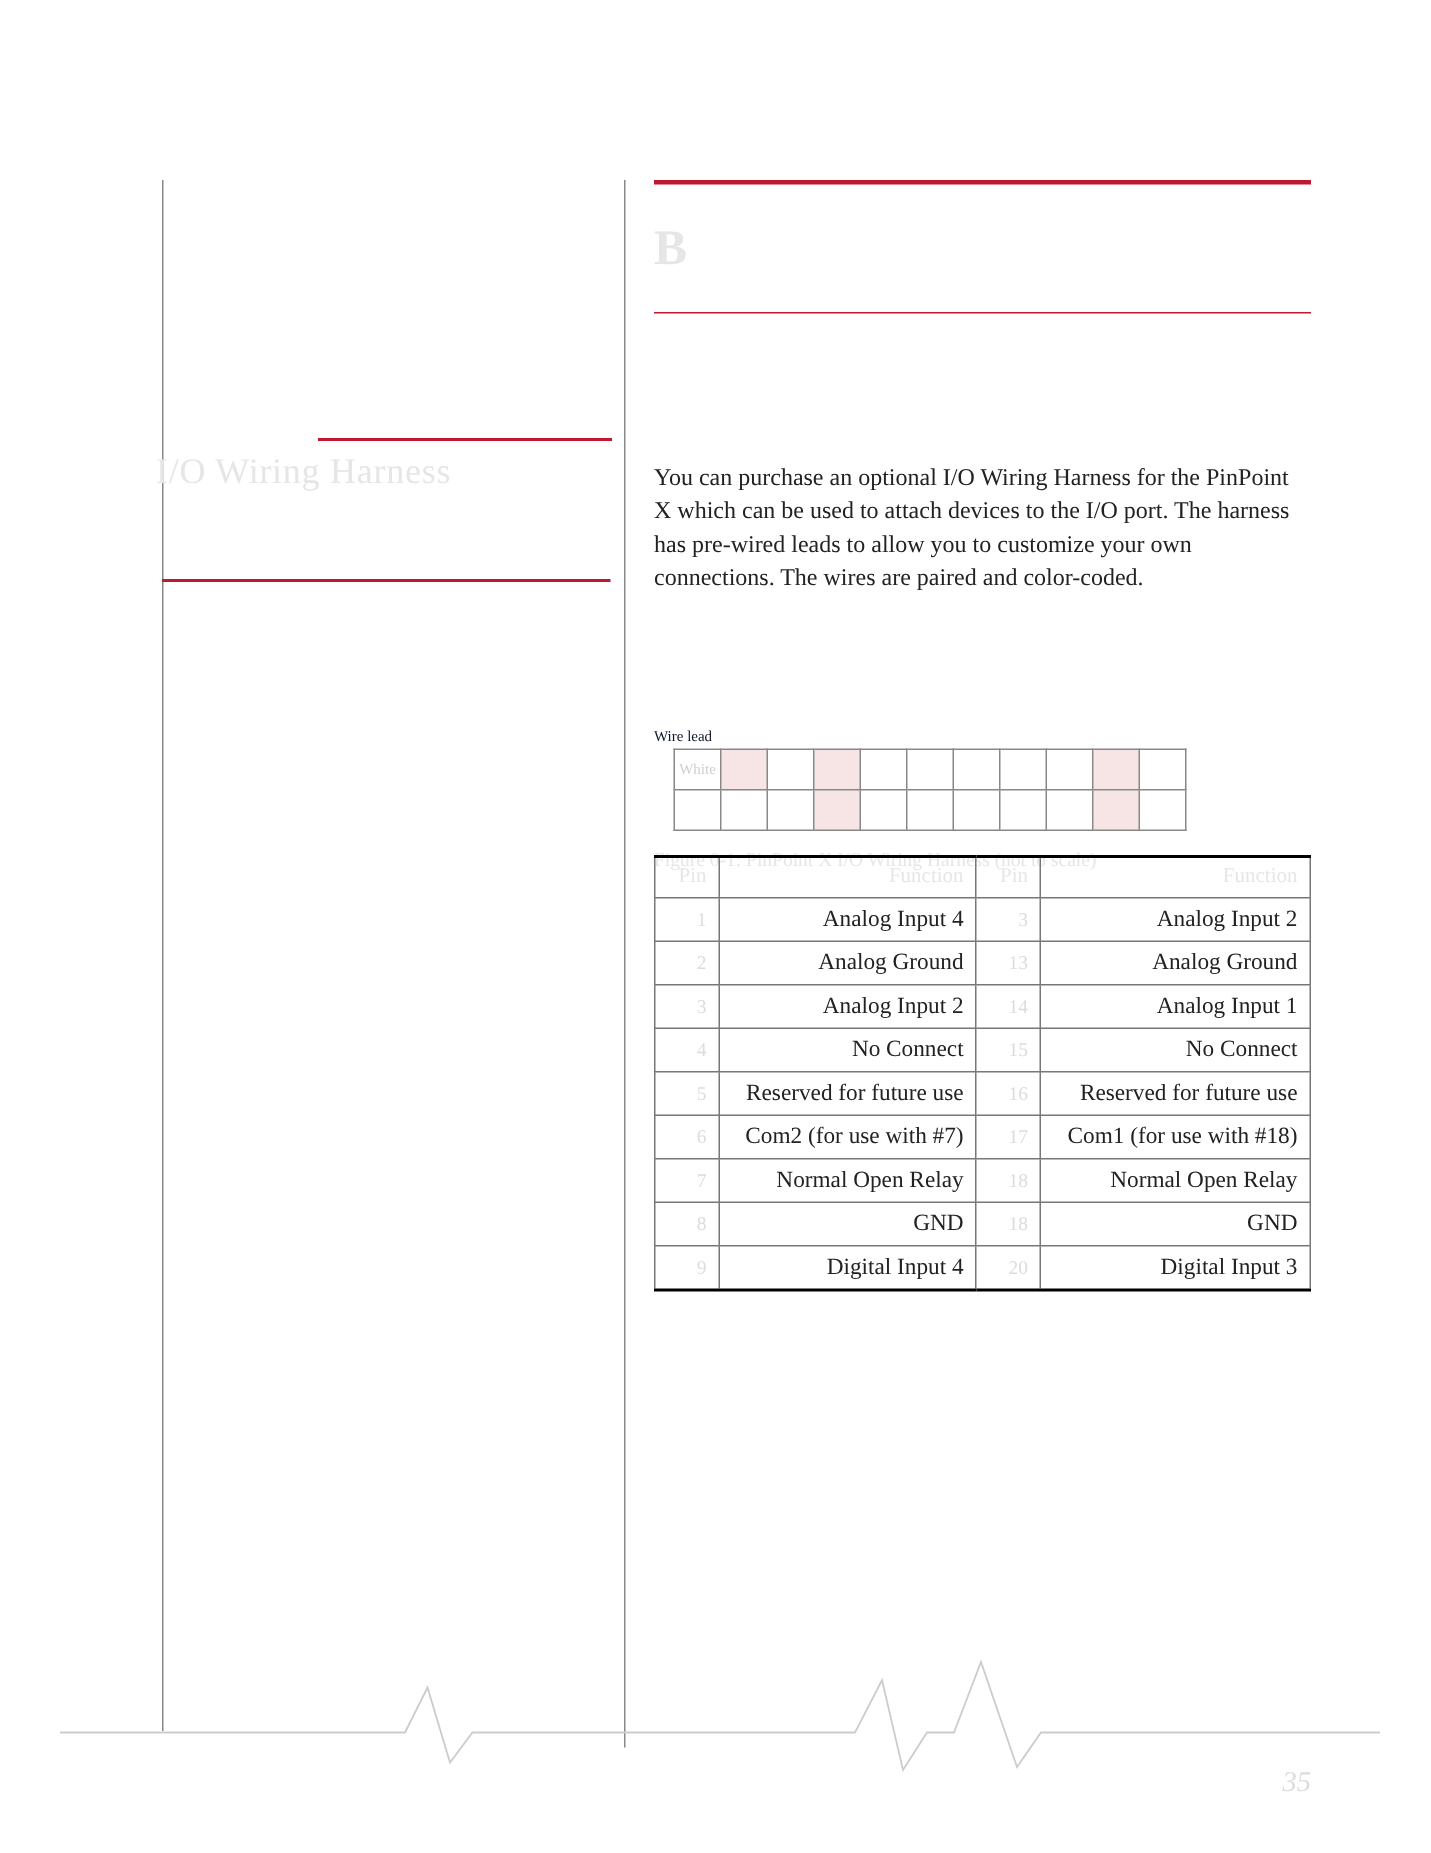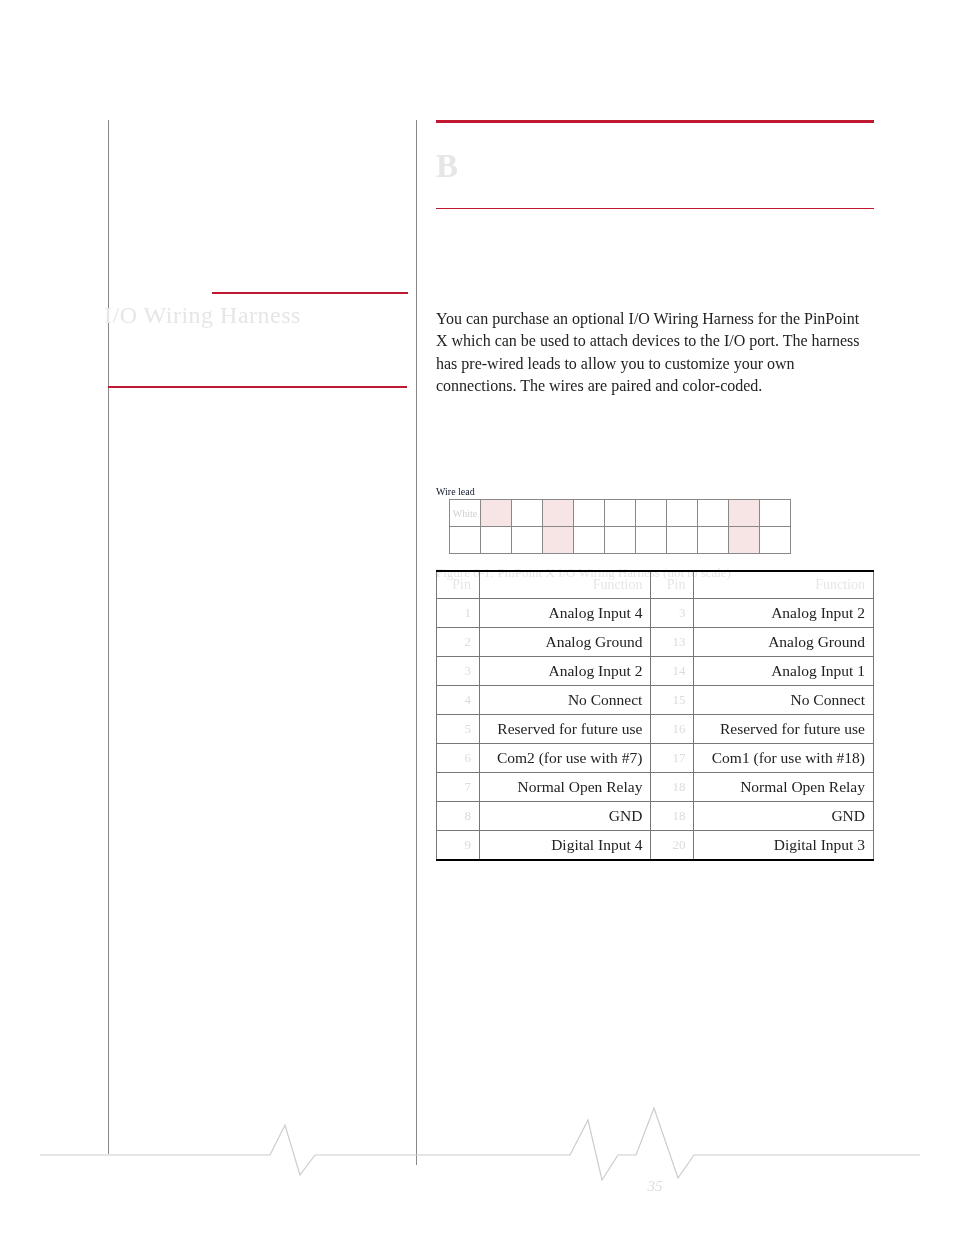--- a/index.html
+++ b/index.html
@@ -154,23 +154,23 @@
     border-top: 2px solid #000;
   }
   table.pins tr:last-child td { border-bottom: 2px solid #000; }
   table.pins td.n { width: 26px; color: #dcdcdc; font-size: 13px; }
   
   .footer-pagenum {
     position: absolute;
     left: 436px;
     top: 1178px;
     width: 438px;
-    text-align: center;
+    text-align: right;
     color: #dcdcdc;
-    font-size: 15px;
+    font-size: 19px;
     font-style: italic;
   }
   
   .pulse {
     position: absolute;
     left: 40px;
     top: 1100px;
     width: 880px;
     height: 90px;
     pointer-events: none;

